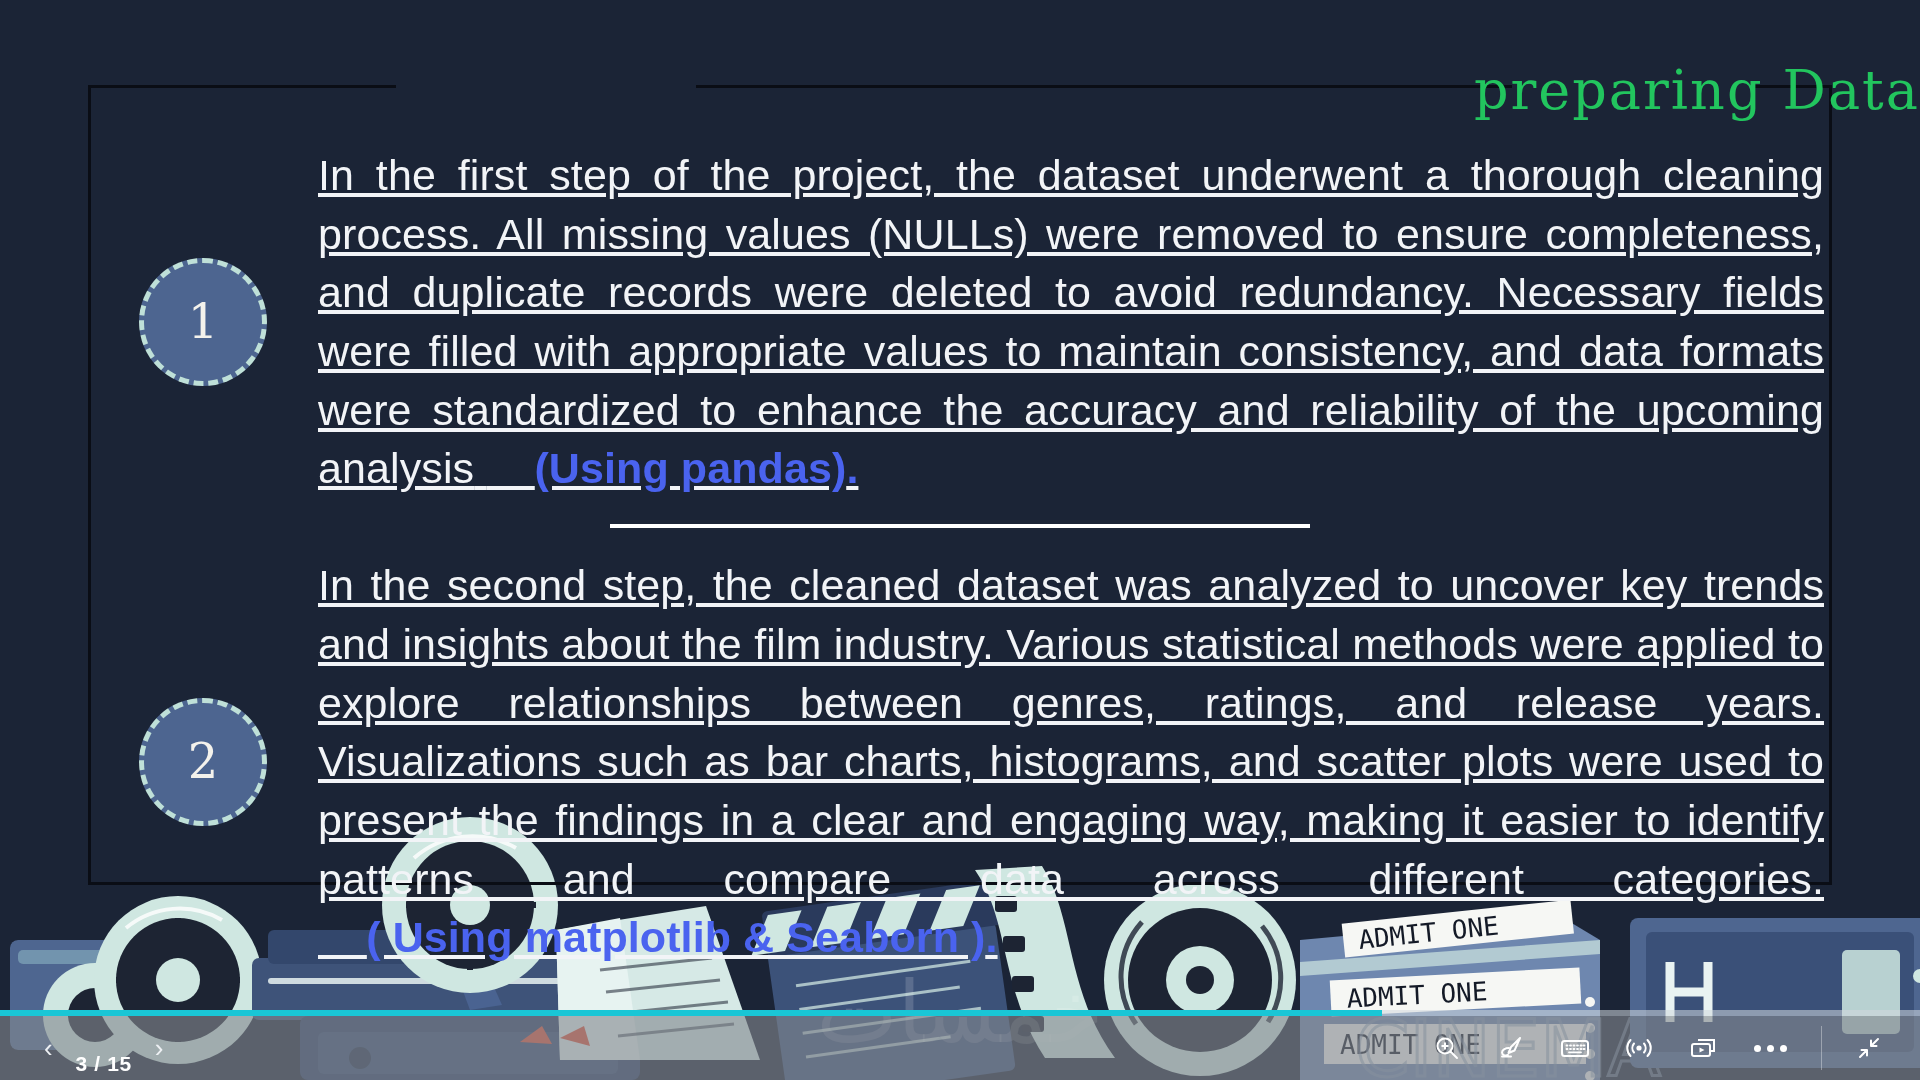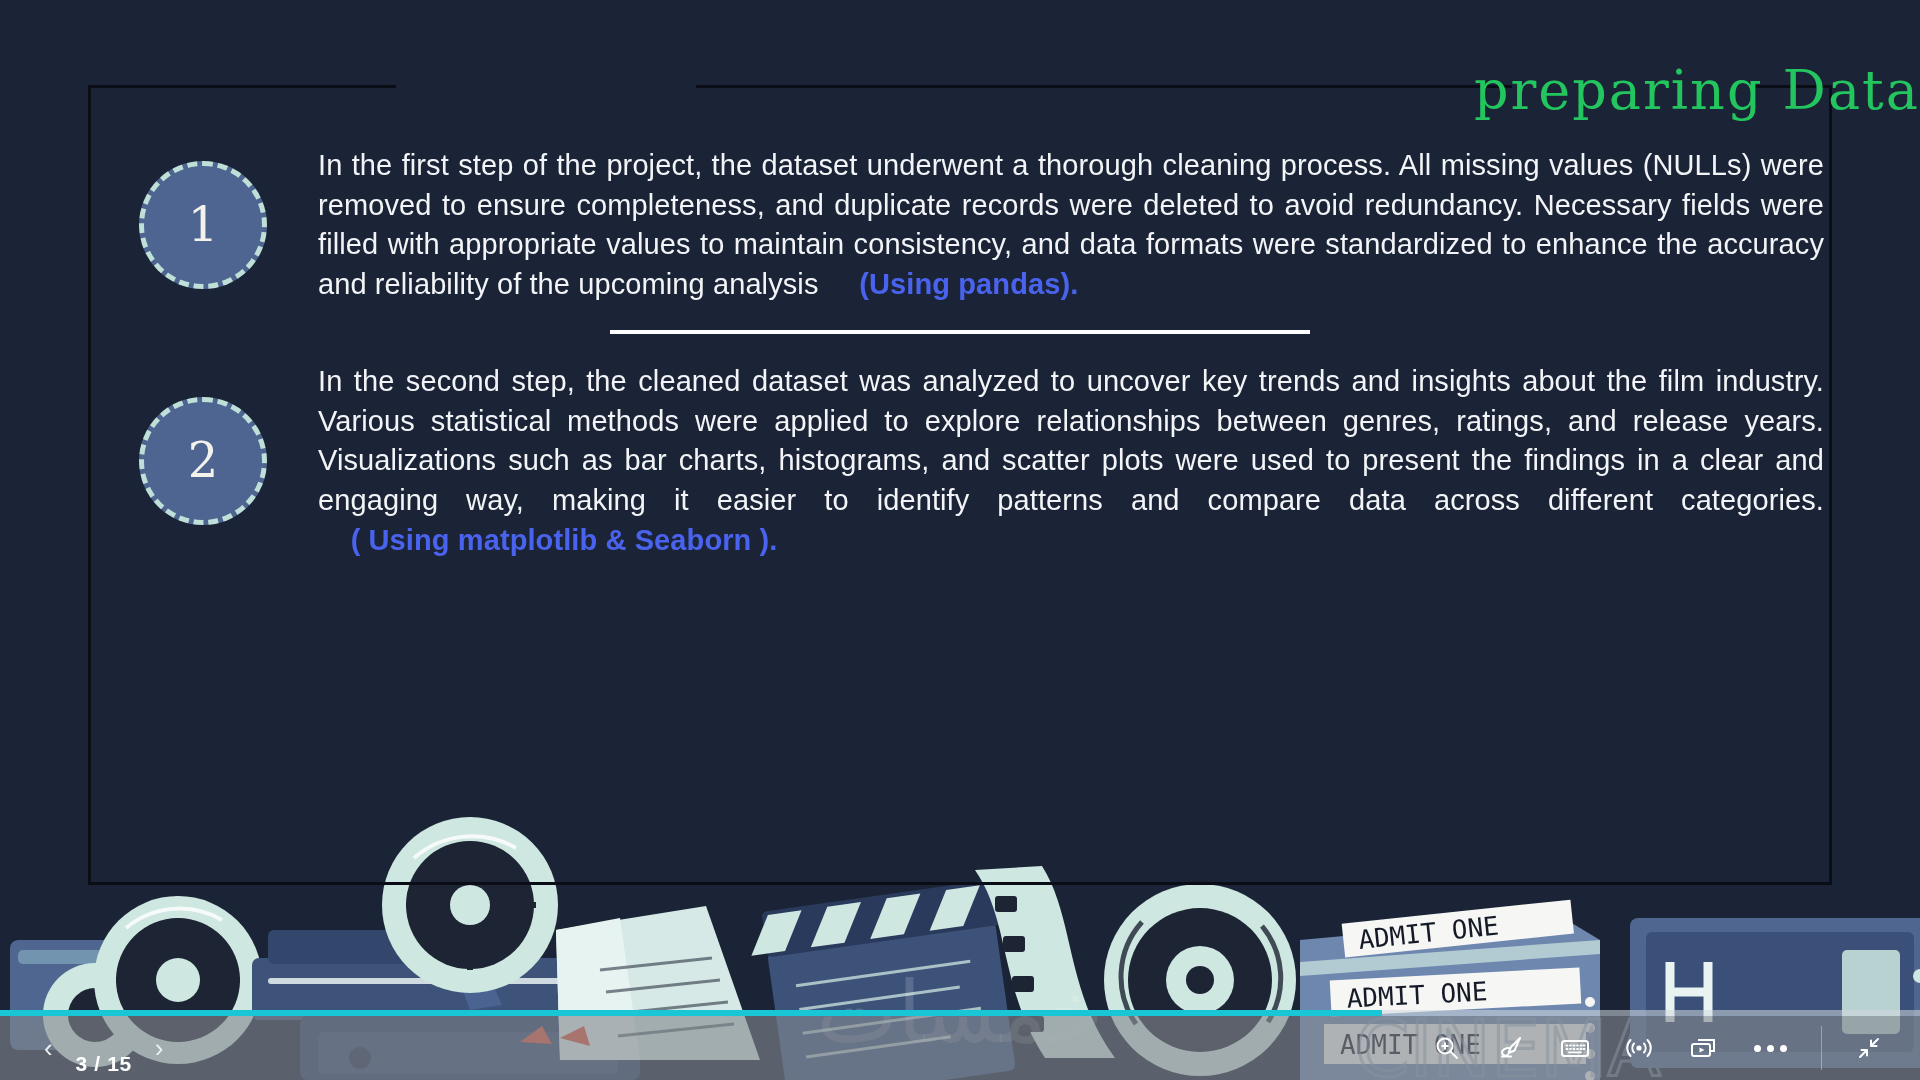--- a/index.html
+++ b/index.html
@@ -108,25 +108,26 @@
     font-size: 48px;
     color: #f4f2ec;
     line-height: 1;
     margin-top: -2px;
   }
 
   .para {
     flex: 1 1 auto;
     padding-right: 8px;
     color: #f2f4f7;
-    font-size: 29px;
+    font-size: 43px;
     line-height: 1.365;
     text-align: justify;
     font-weight: 300;
     letter-spacing: .1px;
+    text-decoration: underline;
   }
   .accent {
     color: #4a63ef;
     font-weight: 700;
     white-space: nowrap;
   }
   .accent-dot { color: #4a63ef; font-weight: 700; }
 
   .divider-wrap {
     display: flex;

